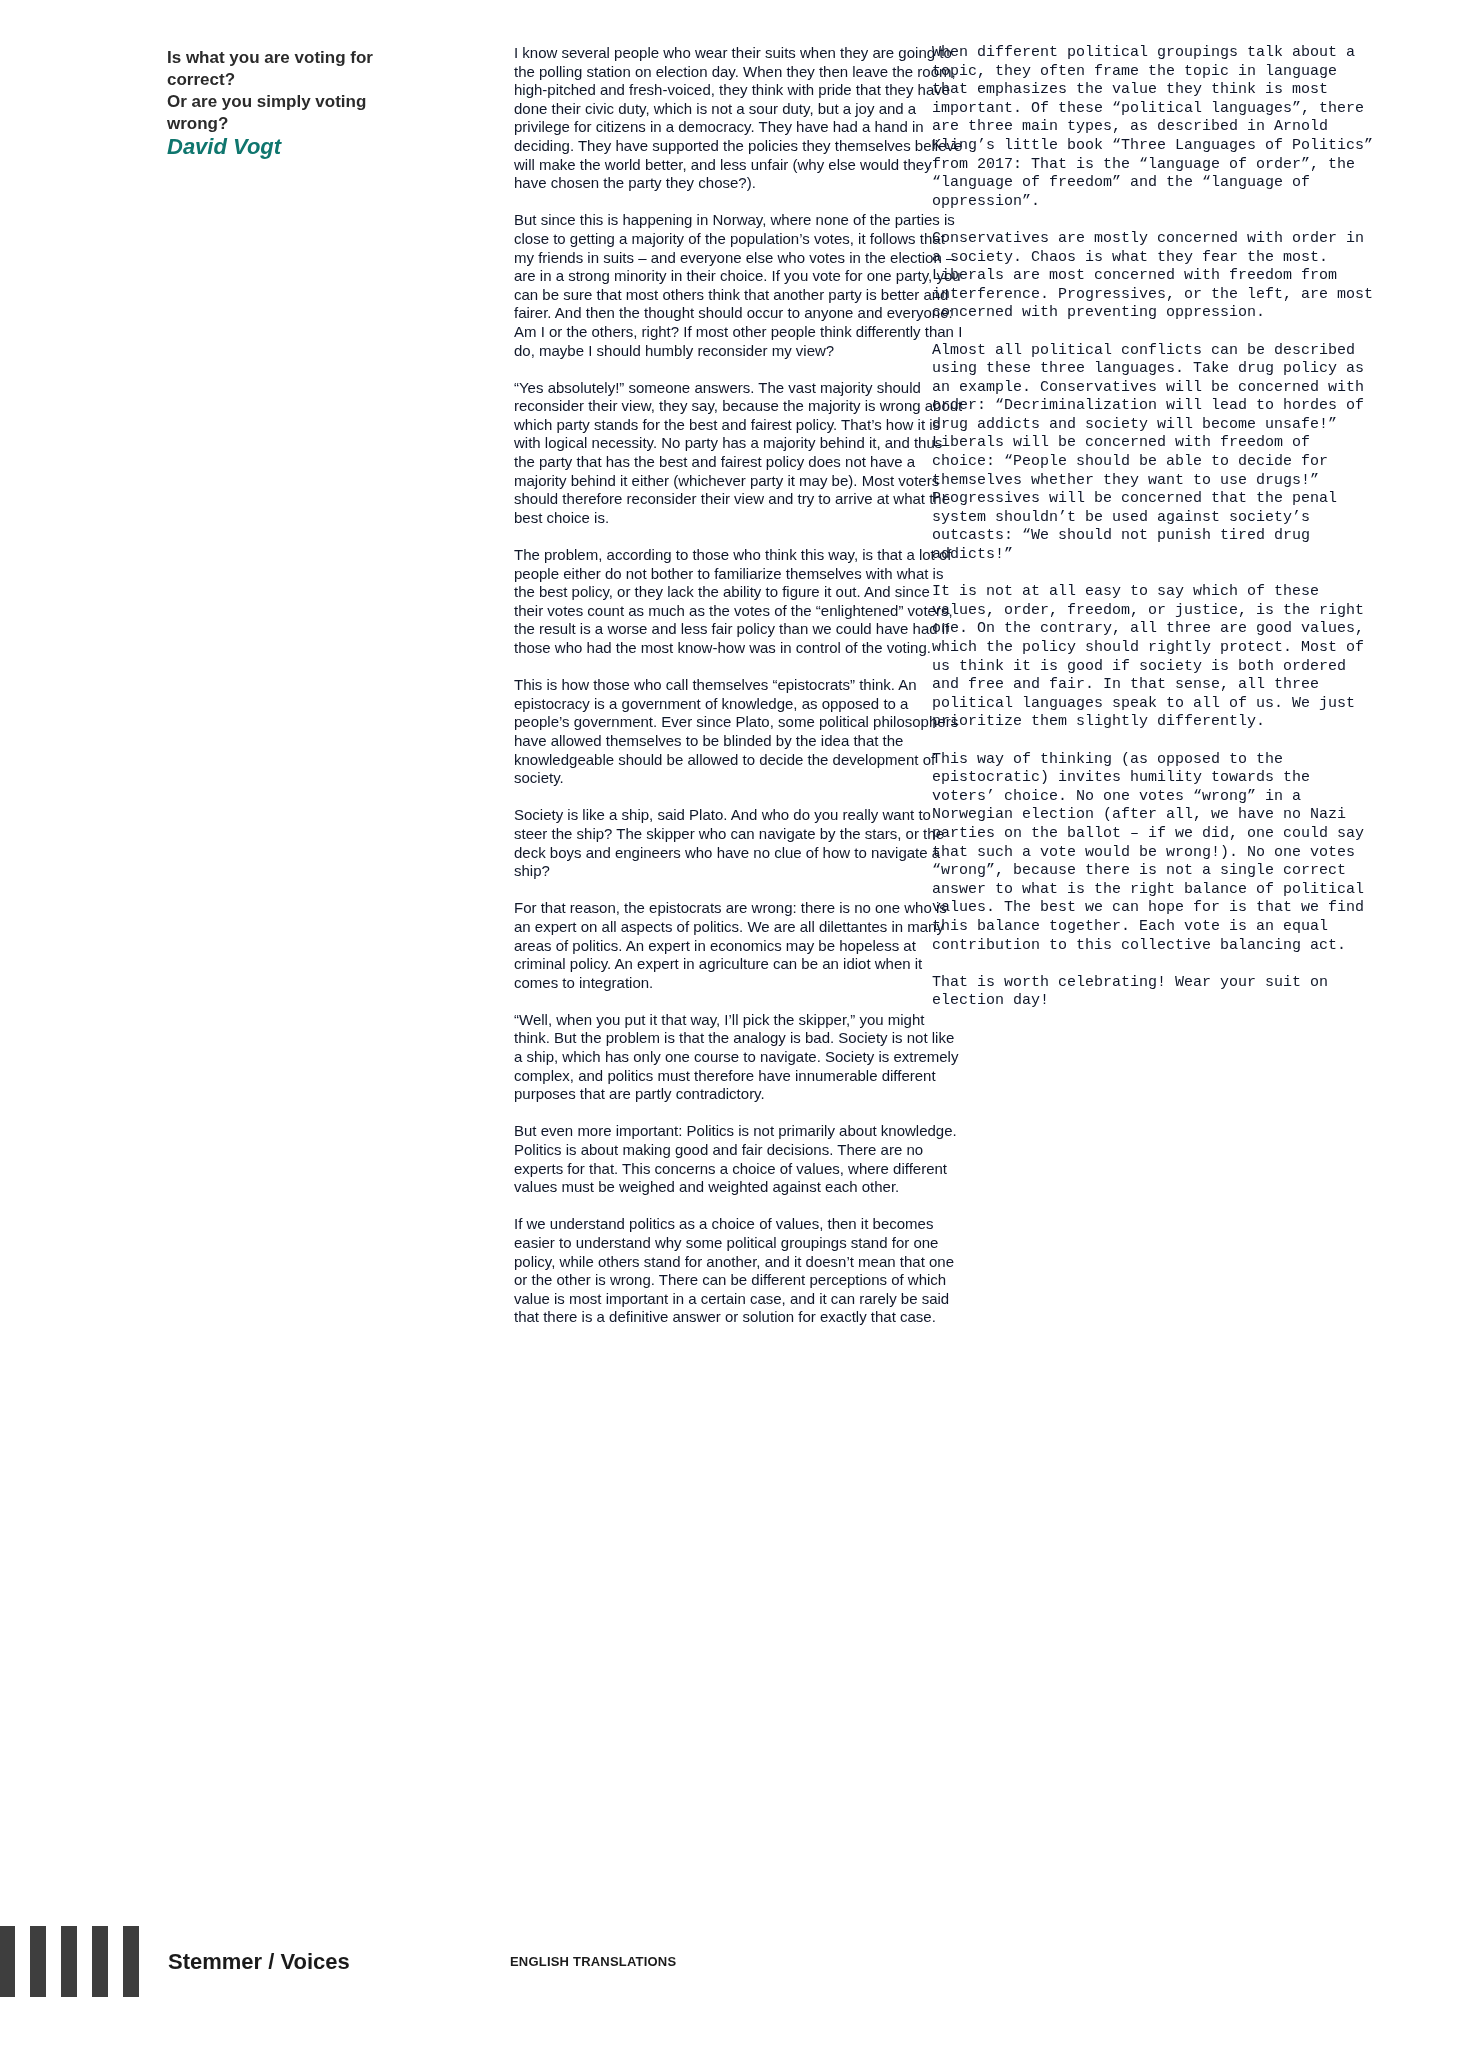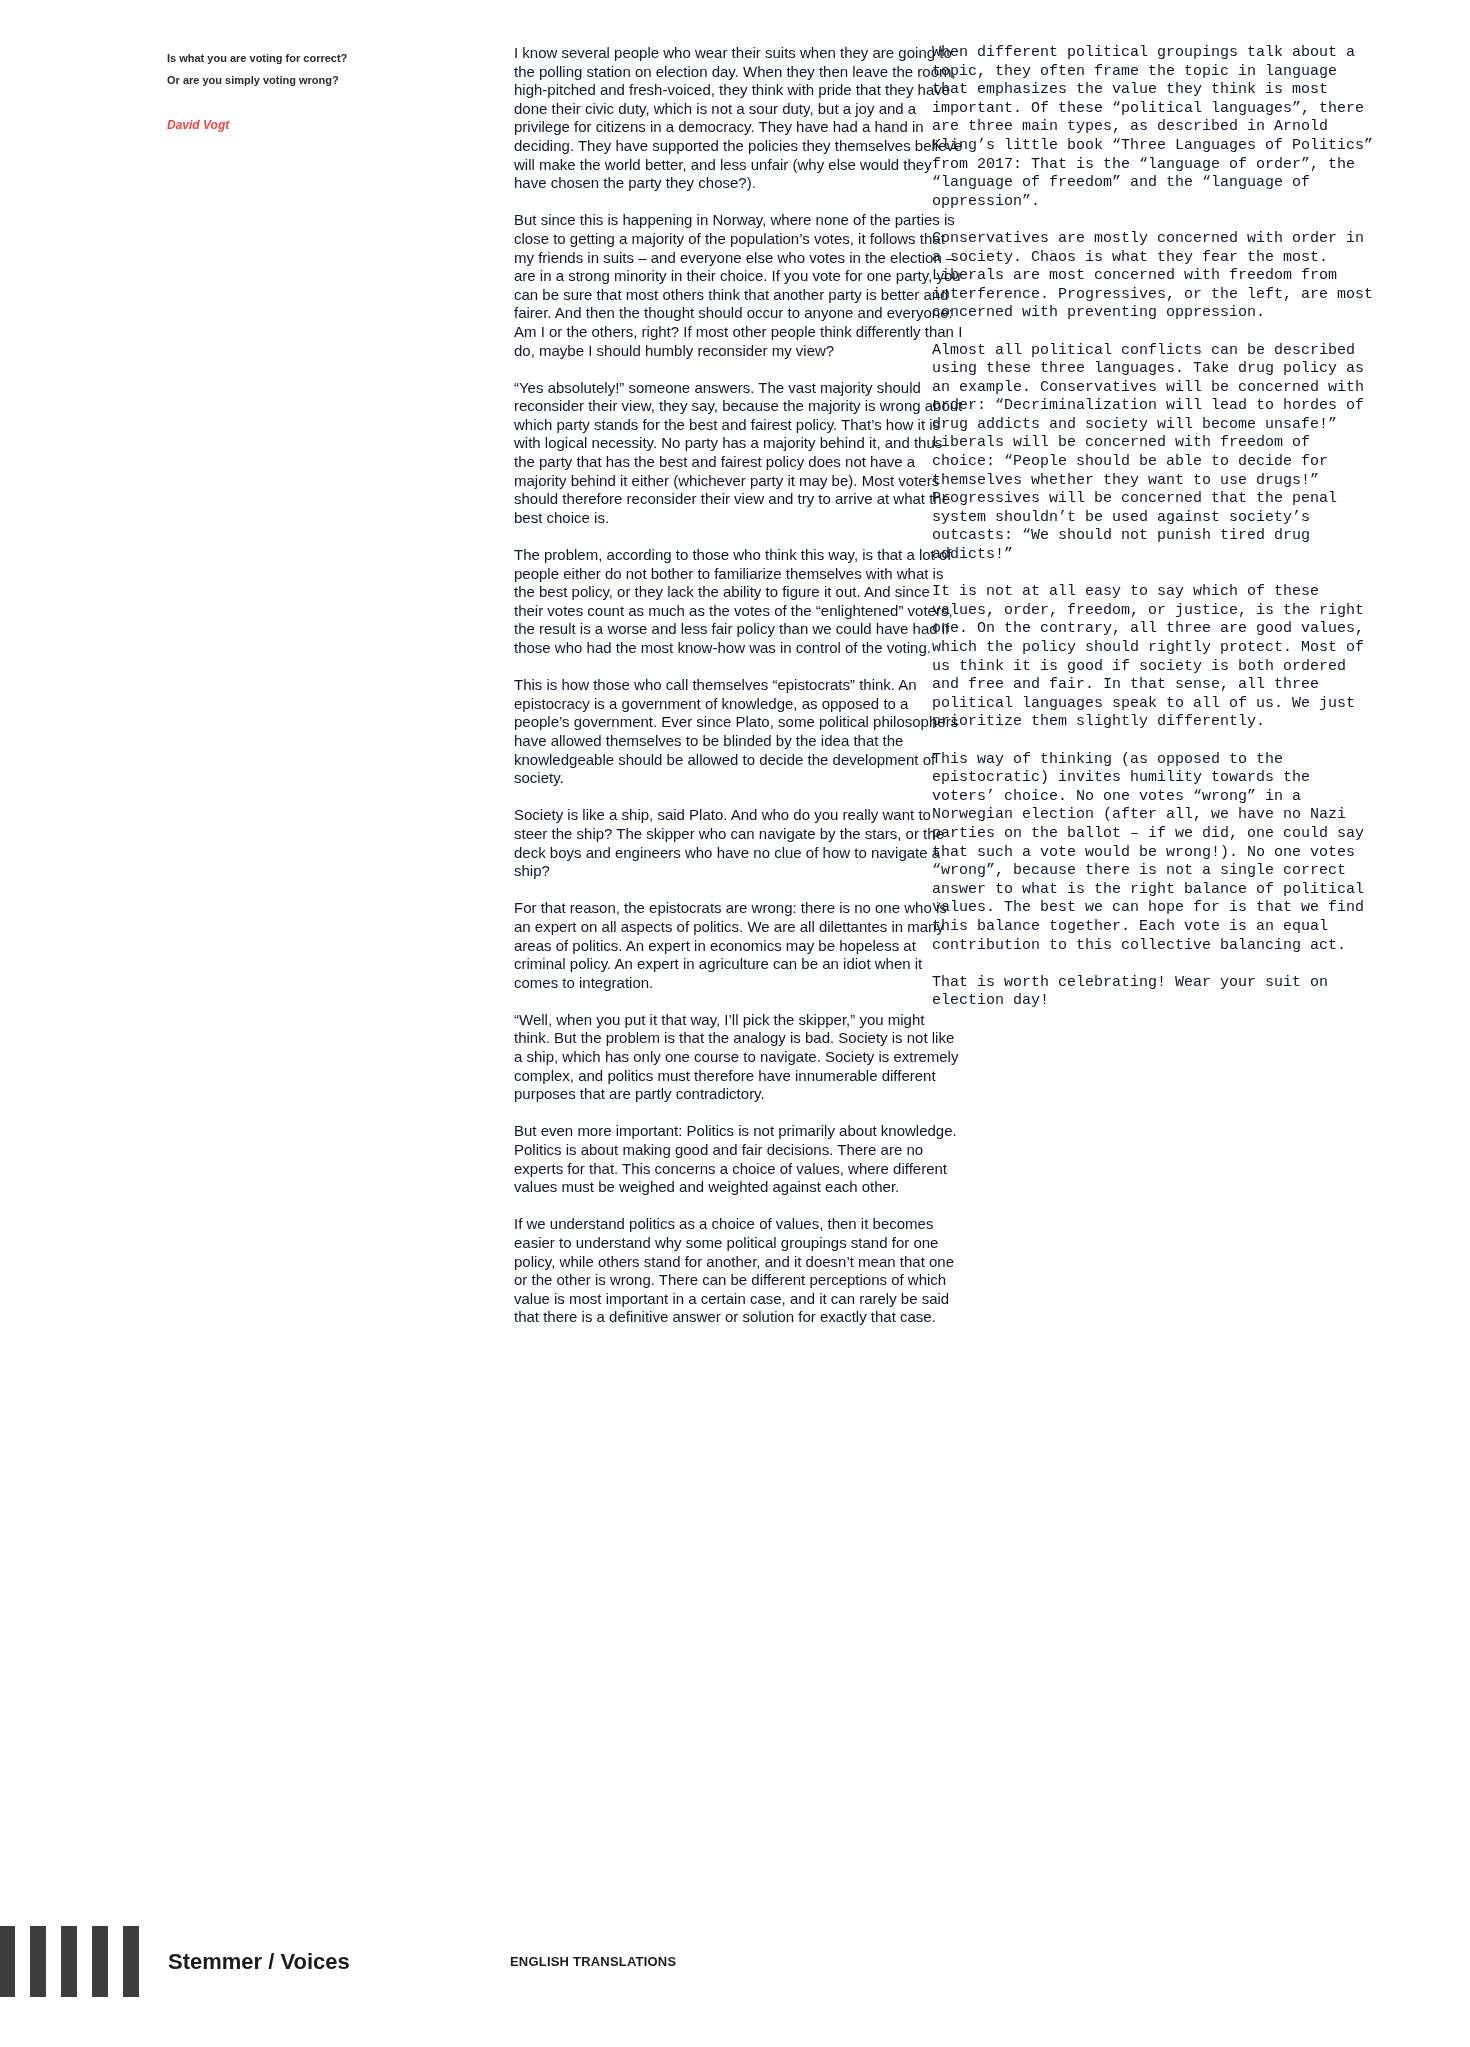--- a/index.html
+++ b/index.html
@@ -17,33 +17,33 @@
   }
 
   
   .col-head {
     position: absolute;
     left: 167px;
     top: 47px;
     width: 260px;
   }
   .headline {
-    font-size: 11px;
+    font-size: 17px;
     line-height: 22px;
     font-weight: bold;
     color: #2b2b2b;
     margin: 0;
   }
   .author {
-    margin-top: 23px;
-    font-size: 12px;
+    margin-top: 1px;
+    font-size: 22px;
     line-height: 22px;
     font-weight: bold;
     font-style: italic;
-    color: #ef4444;
+    color: #0f766e;
   }
 
   
   .col-body {
     position: absolute;
     top: 44px;
     width: 449px;
   }
   .col-mid   { left: 514px; }
   .col-right { left: 932px; font-family: Liberation Mono, monospace; }

